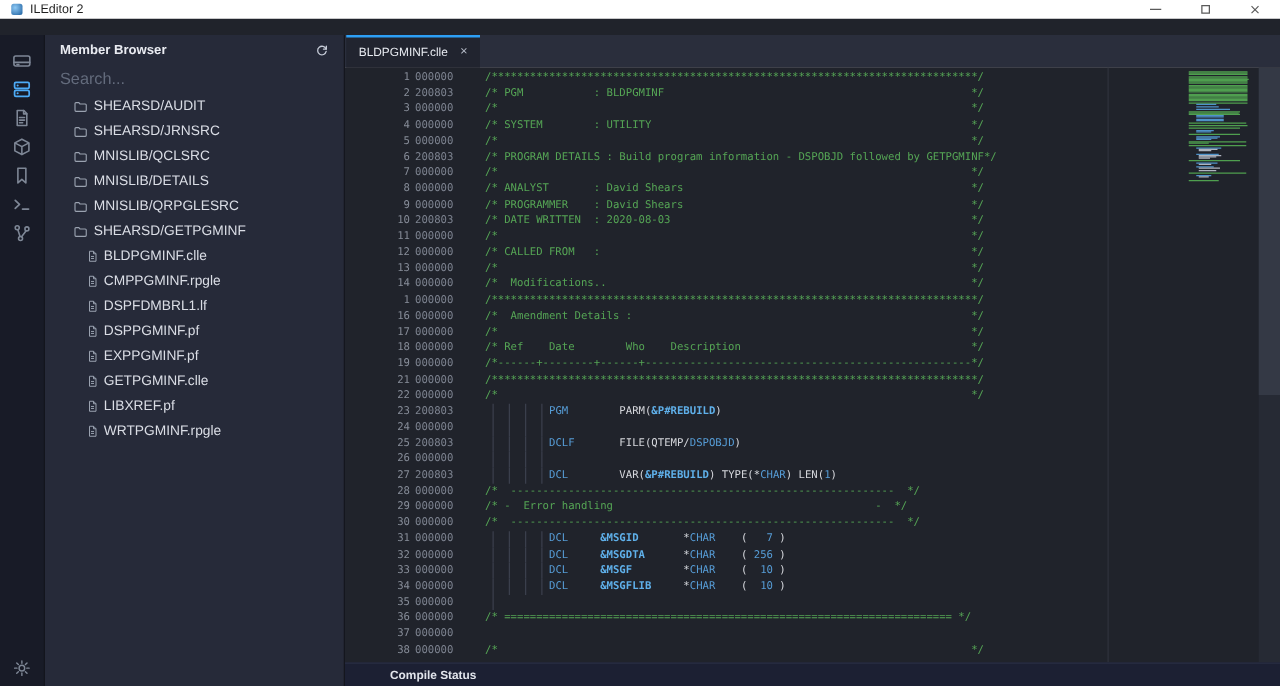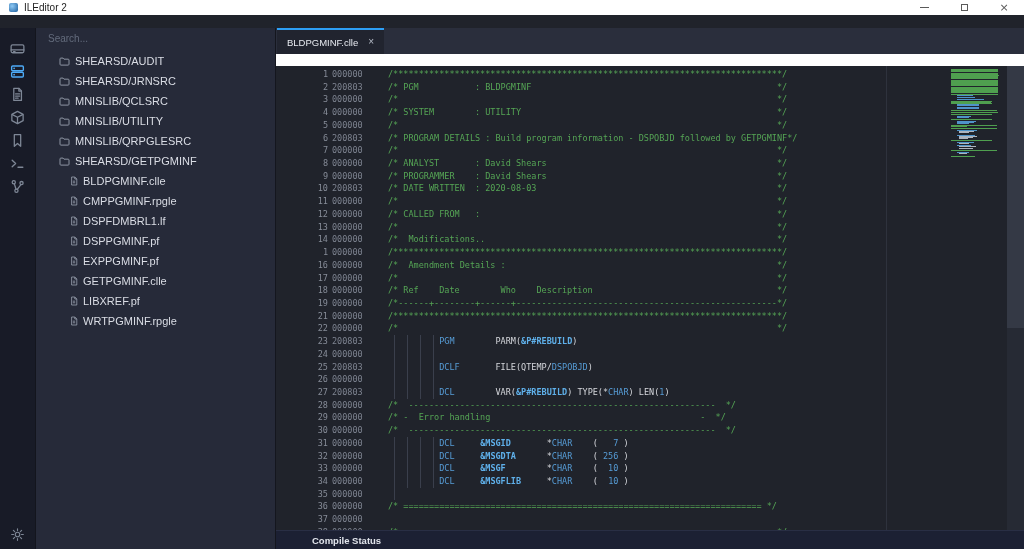--- a/index.html
+++ b/index.html
@@ -26,35 +26,35 @@
   .aicon.active{color:#4dabf7;}
   .aicon.settings{position:absolute;bottom:3px;left:0;}
   .aicon svg{display:block;}
   
   .sidepanel{position:absolute;left:36px;width:240px;top:28px;bottom:0;background:#262a39;
              border-right:1px solid #14161e;box-sizing:border-box;}
   .panelheader{height:24px;display:flex;align-items:center;justify-content:space-between;
                padding:0 12px;color:#e9ebf1;font-size:10.5px;font-weight:700;}
   .refresh{color:#c6ccd8;display:flex;align-items:center;}
   .search{display:block;width:100%;height:20px;background:transparent;border:none;outline:none;
-          padding:0 12px;font-size:10px;color:#cfd3dc;box-sizing:border-box;font-family:"Liberation Sans",sans-serif;}
+          padding:0 12px;font-size:13px;color:#cfd3dc;box-sizing:border-box;font-family:"Liberation Sans",sans-serif;}
   .search::placeholder{color:#636b7c;}
   #tree{margin-top:3px;}
   .titem{height:20px;display:flex;align-items:center;font-size:11px;color:#dadde5;cursor:default;white-space:nowrap;margin-left:14px;}
   .titem.folder{padding-left:9px;}
   .titem.file{padding-left:20px;}
   .titem .ticon{display:flex;align-items:center;margin-right:5px;color:#9aa2b0;}
   
   .editorgroup{position:absolute;left:276px;right:0;top:28px;bottom:0;}
   .tabstrip{position:absolute;top:0;left:0;right:0;height:26px;background:#2a2e3c;}
   .tab{position:absolute;left:1px;top:0;height:26px;background:#21242f;border-top:2px solid #2d9ff5;
        display:flex;align-items:center;padding:0 10px;box-sizing:border-box;}
   .tablabel{font-size:9.5px;color:#e7eaf0;}
   .tabclose{margin-left:10px;font-size:10px;color:#b6bcc8;line-height:1;}
-  .editor{position:absolute;top:26px;left:0;right:0;bottom:19px;background:#20232b;overflow:hidden;margin-top:12px;}
+  .editor{position:absolute;top:26px;left:0;right:0;bottom:19px;background:#20232b;overflow:hidden;}
   #lines{position:absolute;top:2px;left:0;right:0;font-family:"DejaVu Sans Mono",monospace;font-size:8.5px;}
   .ln-row{height:12.72px;line-height:12.72px;white-space:pre;position:relative;}
   .ln{display:inline-block;width:52px;text-align:right;color:#868c98;}
   .ld{display:inline-block;width:56px;padding-left:4px;color:#7d8390;}
   .tk-c{color:#55a555;}
   .tk-k{color:#569cd6;}
   .tk-n{color:#569cd6;}
   .tk-v{color:#5fb0ea;font-weight:bold;text-align:center;}
   .tk-w{color:#d5d7dc;}
   .guide{position:absolute;top:0;bottom:0;width:1px;background:#3a3f4c;}
@@ -146,20 +146,29 @@
       </div>
       <div class="aicon settings">
         <svg width="15" height="15" viewBox="0 0 16 16" fill="none" stroke="currentColor" stroke-width="1.2" stroke-linecap="round">
           <circle cx="8" cy="8" r="2.4"></circle>
           <path d="M8 1.8v2M8 12.2v2M1.8 8h2M12.2 8h2M3.6 3.6l1.4 1.4M11 11l1.4 1.4M12.4 3.6 11 5M5 11l-1.4 1.4"></path>
         </svg>
       </div>
     </div>
 
   <div class="sidepanel">
+    <div class="panelheader">
+      <span>Member Browser</span>
+      <span class="refresh">
+        <svg width="11" height="11" viewBox="0 0 16 16" fill="none" stroke="currentColor" stroke-width="1.5" stroke-linecap="round">
+          <path d="M12.8 6.2A5 5 0 1 0 13 9"></path>
+            <path d="M13.2 2.8v3.4H9.8"></path>
+        </svg>
+      </span>
+    </div>
     <input class="search" placeholder="Search..." style="">
     <div id="tree">
         <div class="titem folder">
           <span class="ticon">
             <svg width="11" height="9" viewBox="0 0 12 10" fill="none" stroke="currentColor" stroke-width="1">
               <path d="M1 2.1c0-.5.4-.9.9-.9h2.5l1 1.2h4.7c.5 0 .9.4.9.9v4.8c0 .5-.4.9-.9.9H1.9c-.5 0-.9-.4-.9-.9z"></path>
             </svg>
           </span>
           <span>SHEARSD/AUDIT</span>
         </div>
@@ -178,21 +187,21 @@
             </svg>
           </span>
           <span>MNISLIB/QCLSRC</span>
         </div>
         <div class="titem folder">
           <span class="ticon">
             <svg width="11" height="9" viewBox="0 0 12 10" fill="none" stroke="currentColor" stroke-width="1">
               <path d="M1 2.1c0-.5.4-.9.9-.9h2.5l1 1.2h4.7c.5 0 .9.4.9.9v4.8c0 .5-.4.9-.9.9H1.9c-.5 0-.9-.4-.9-.9z"></path>
             </svg>
           </span>
-          <span>MNISLIB/UTILITY</span>
+          <span>MNISLIB/DETAILS</span>
         </div>
         <div class="titem folder">
           <span class="ticon">
             <svg width="11" height="9" viewBox="0 0 12 10" fill="none" stroke="currentColor" stroke-width="1">
               <path d="M1 2.1c0-.5.4-.9.9-.9h2.5l1 1.2h4.7c.5 0 .9.4.9.9v4.8c0 .5-.4.9-.9.9H1.9c-.5 0-.9-.4-.9-.9z"></path>
             </svg>
           </span>
           <span>MNISLIB/QRPGLESRC</span>
         </div>
         <div class="titem folder">

